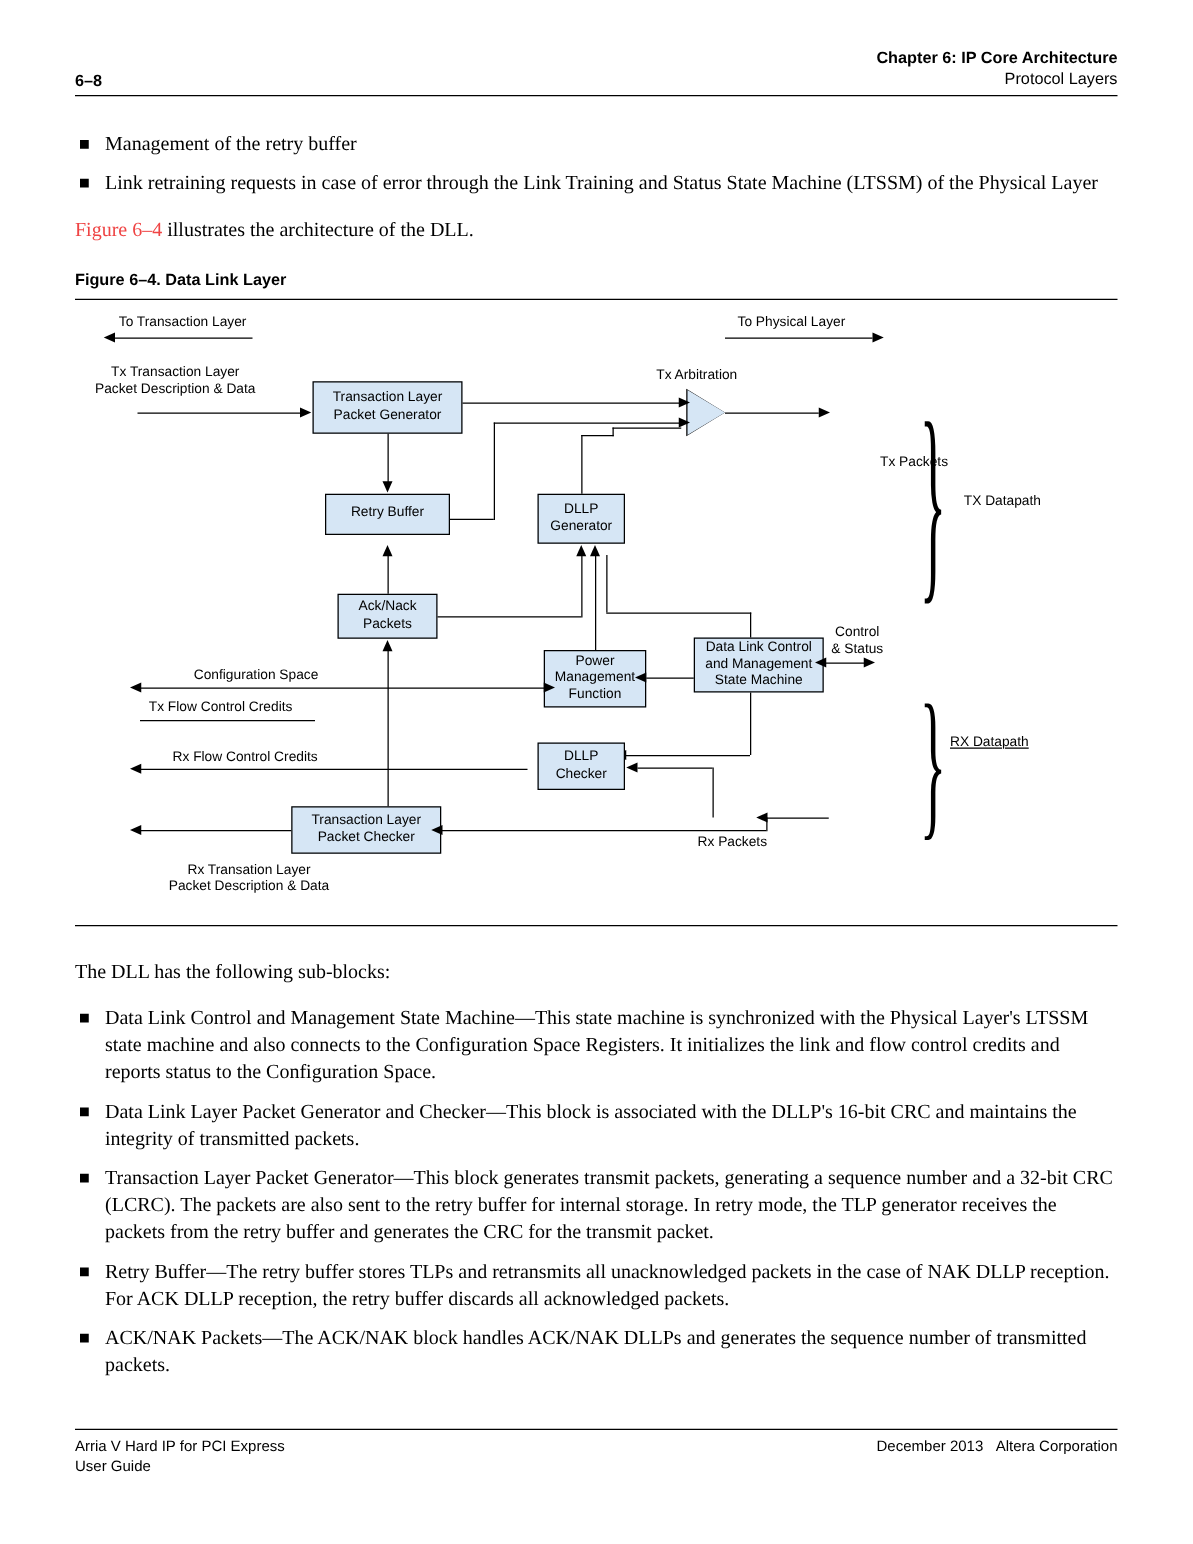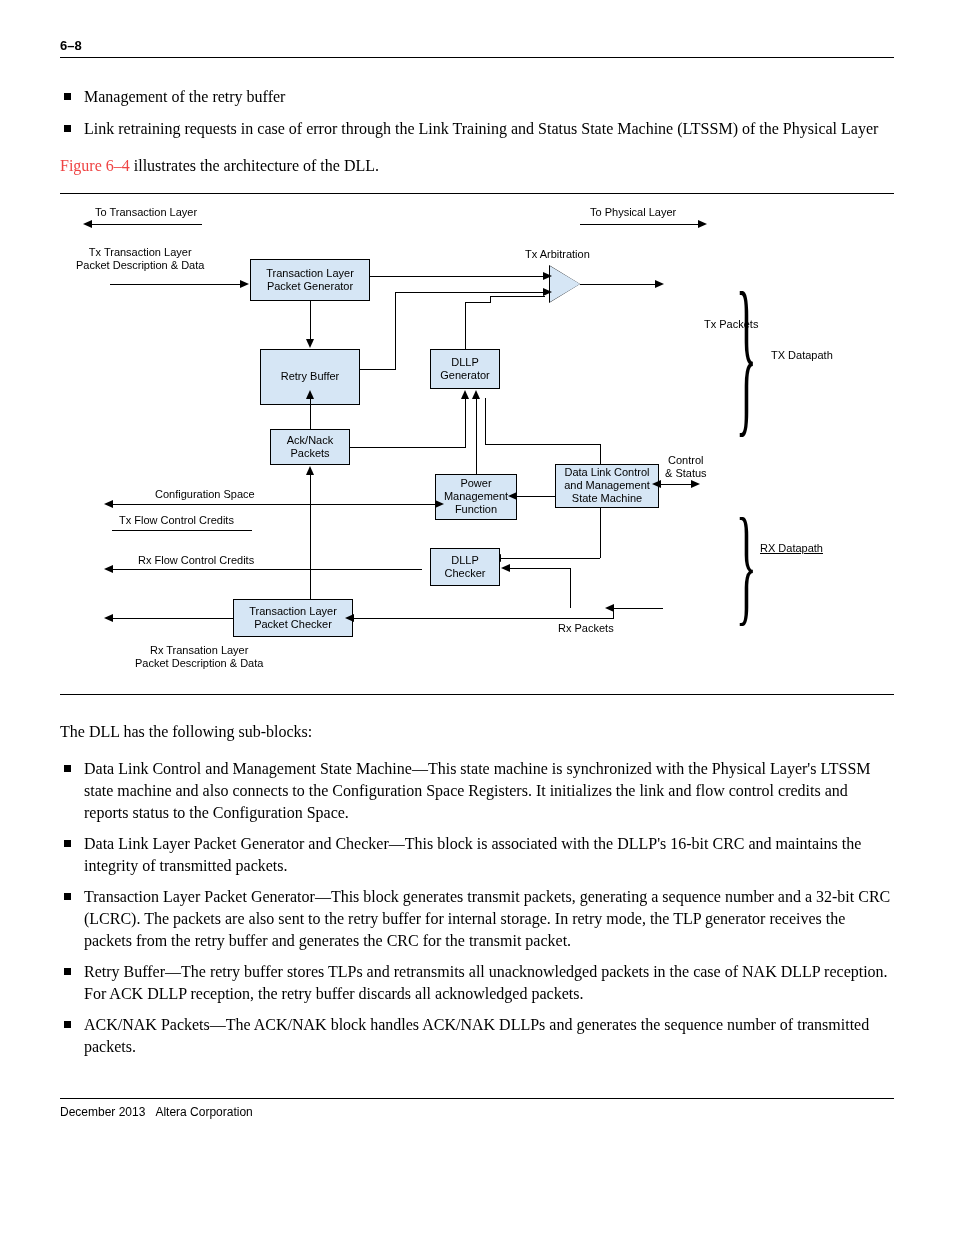--- a/index.html
+++ b/index.html
@@ -174,32 +174,37 @@
     line-height: 1.3;
   }
 </style>
 </head>
 <body>
 
 <div class="page">
 
   <div class="header">
     <div class="pageno">6–8</div>
+    <div class="hdr-right">
+      <div class="line1">Chapter 6: IP Core Architecture</div>
+      <div>Protocol Layers</div>
+    </div>
   </div>
 
   <div class="content-indent">
     <ul class="square">
       <li>Management of the retry buffer</li>
       <li>Link retraining requests in case of error through the Link Training and Status State Machine (LTSSM) of the Physical Layer</li>
     </ul>
     <p class="body-text">
       <span class="fig-link">Figure 6–4</span><span> illustrates the architecture of the DLL.</span>
     </p>
   </div>
 
+  <div class="figure-caption">Figure 6–4. Data Link Layer</div>
 
   <div class="figure-box">
     <div class="diagram">
 
       <div class="dlabel" style="left:35px; top:2px;">To Transaction Layer</div>
       <div class="arrow-line-h" style="left:32px; top:20px; width:110px;"></div>
       <div class="arrowhead-l" style="left:23px; top:16px;"></div>
 
       <div class="dlabel" style="left:530px; top:2px;">To Physical Layer</div>
       <div class="arrow-line-h" style="left:520px; top:20px; width:118px;"></div>
@@ -224,21 +229,21 @@
       <div class="arrow-line-h" style="left:310px; top:72px; width:175px;"></div>
       <div class="arrowhead-r" style="left:483px; top:68px;"></div>
 
       <div class="arrow-line-h" style="left:520px; top:80px; width:75px;"></div>
       <div class="arrowhead-r" style="left:595px; top:76px;"></div>
       <div class="dlabel" style="left:644px; top:74px;margin-top:40px;">Tx Packets</div>
 
       <div class="arrow-line-v" style="left:250px; top:97px; height:40px;"></div>
       <div class="arrowhead-d" style="left:246px; top:135px;"></div>
 
-      <div class="dbox" style="left:200px; top:145px; width:100px; height:56px;">
+      <div class="dbox" style="left:200px; top:145px; width:100px; height:33px;">
           <span style="white-space:pre;">Retry Buffer</span>
         </div>
 
       <div class="dbox" style="left:370px; top:145px; width:70px; height:40px;">
           <span style="white-space:pre;">DLLP
 Generator</span>
         </div>
 
       <div class="arrow-line-h" style="left:300px; top:165px; width:35px;"></div>
       <div class="arrow-line-v" style="left:335px; top:88px; height:78px;"></div>
@@ -350,16 +355,20 @@
     <ul class="square">
       <li>Data Link Control and Management State Machine—This state machine is synchronized with the Physical Layer's LTSSM state machine and also connects to the Configuration Space Registers. It initializes the link and flow control credits and reports status to the Configuration Space.</li>
       <li>Data Link Layer Packet Generator and Checker—This block is associated with the DLLP's 16-bit CRC and maintains the integrity of transmitted packets.</li>
       <li>Transaction Layer Packet Generator—This block generates transmit packets, generating a sequence number and a 32-bit CRC (LCRC). The packets are also sent to the retry buffer for internal storage. In retry mode, the TLP generator receives the packets from the retry buffer and generates the CRC for the transmit packet.</li>
       <li>Retry Buffer—The retry buffer stores TLPs and retransmits all unacknowledged packets in the case of NAK DLLP reception. For ACK DLLP reception, the retry buffer discards all acknowledged packets.</li>
       <li>ACK/NAK Packets—The ACK/NAK block handles ACK/NAK DLLPs and generates the sequence number of transmitted packets.</li>
     </ul>
   </div>
 
   <div class="footer">
+    <div>
+      <div>Arria V Hard IP for PCI Express</div>
+      <div>User Guide</div>
+    </div>
     <div>December 2013&nbsp;&nbsp;&nbsp;Altera Corporation</div>
   </div>
 
 </div>
 
 </body></html>

